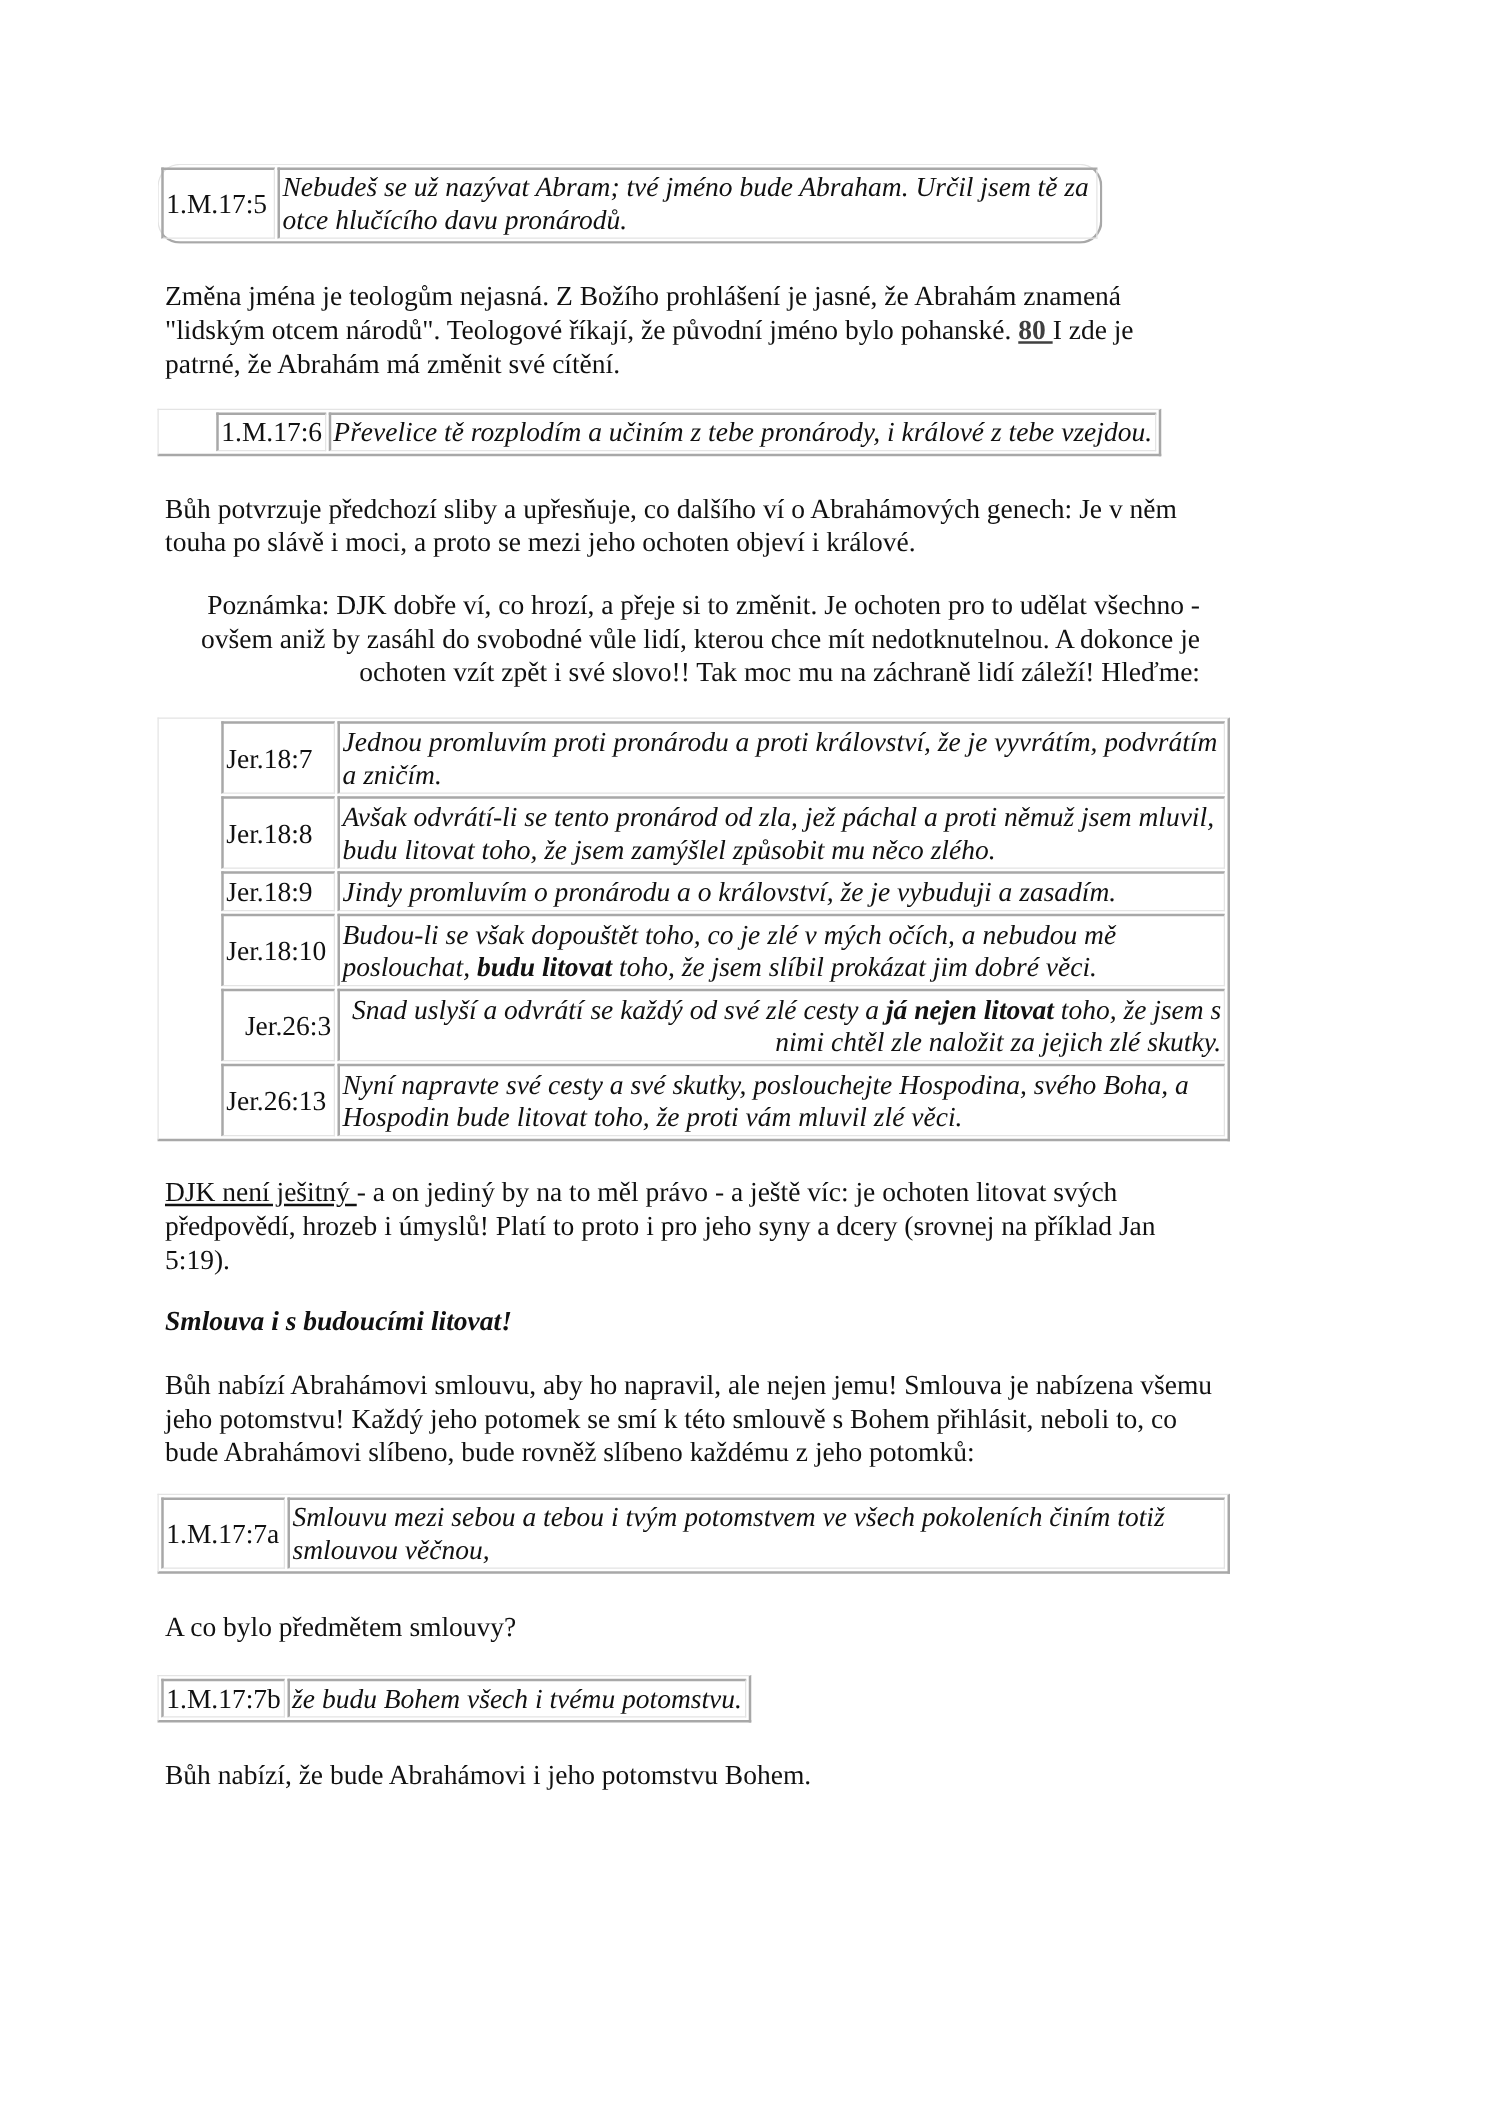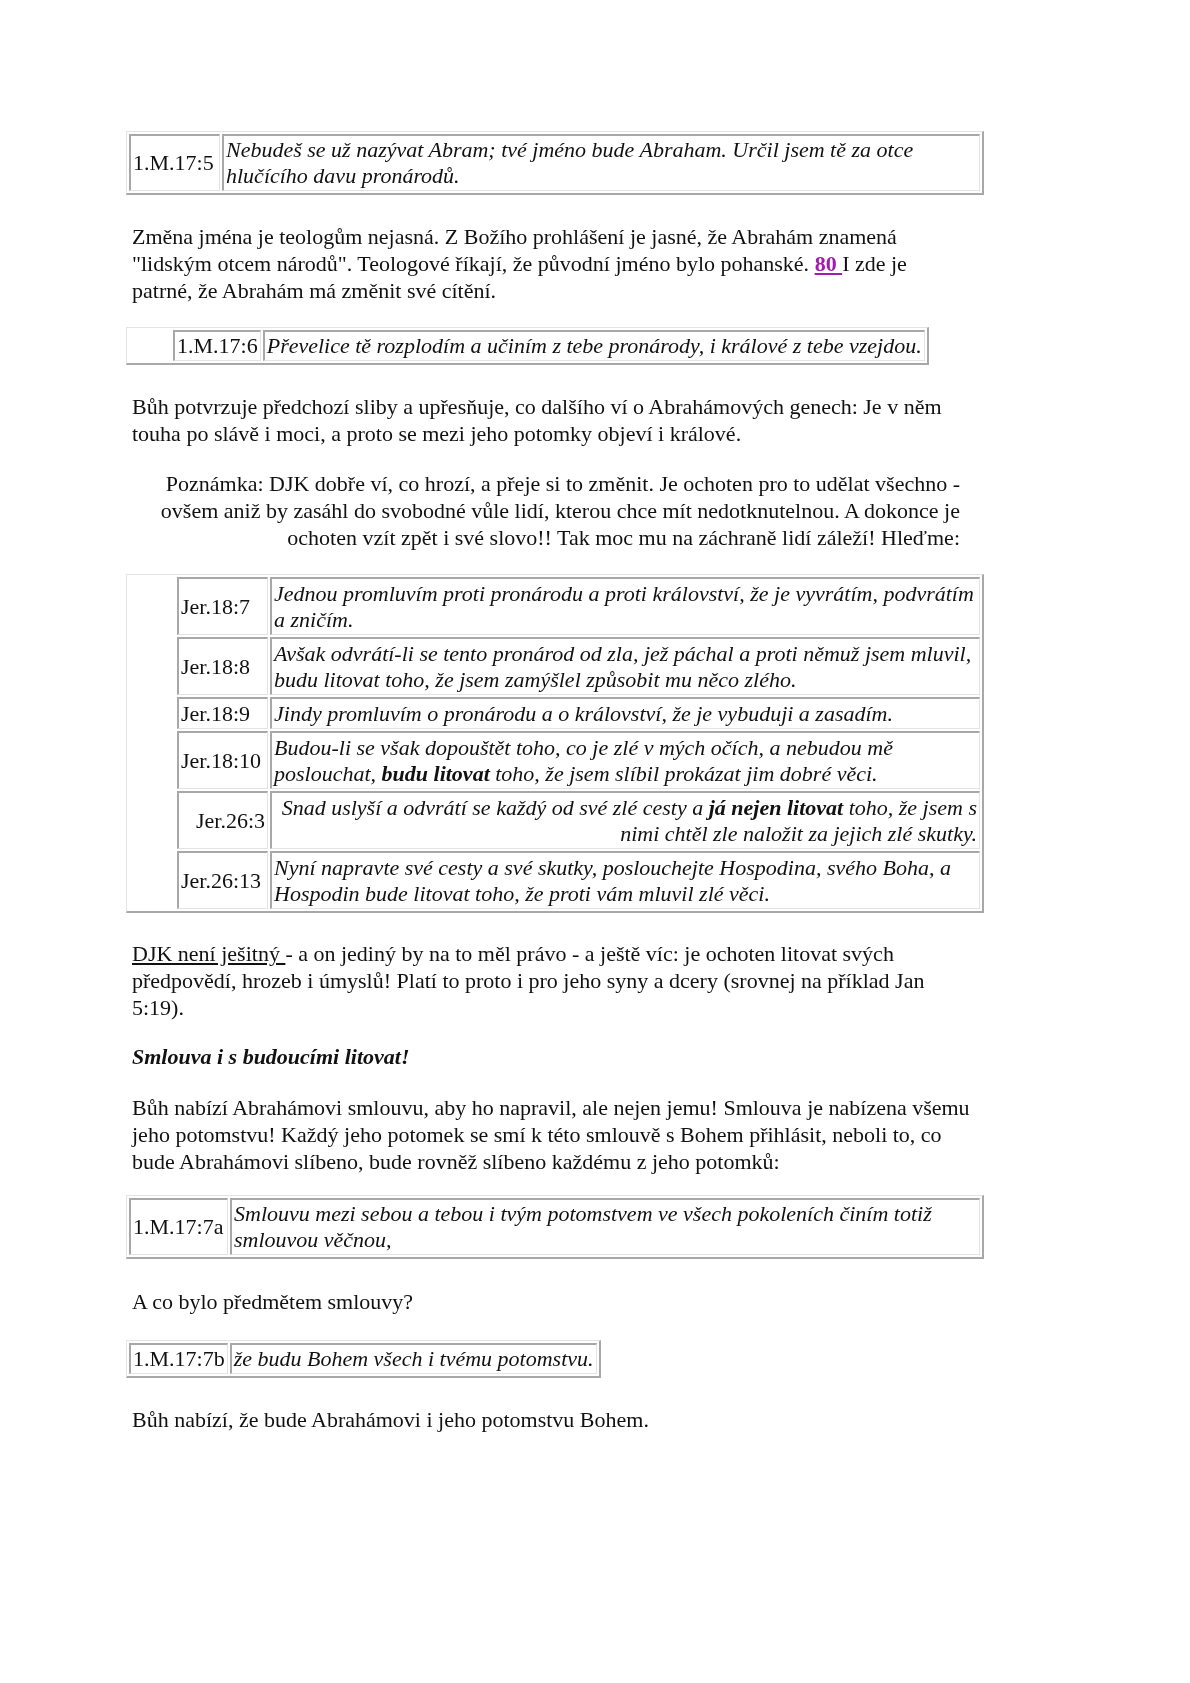--- a/index.html
+++ b/index.html
@@ -42,59 +42,59 @@
       vertical-align: middle;
     }
     td.ref {
       white-space: nowrap;
       font-style: normal;
     }
     td.txt {
       font-style: italic;
     }
     .link {
-      color: #a21caf;
+      color: #404040;
       font-weight: bold;
       text-decoration: underline;
       cursor: pointer;
     }
     .underlined {
       text-decoration: underline;
     }
     .heading {
       font-weight: bold;
       font-style: italic;
       margin: 0;
     }
     b { font-weight: bold; }
   </style>
 </head>
 <body>
 
-<table class="verse abs" style="left:126px; top:131px; width:858px; height:64px;">
+<table class="verse abs" style="left:126px; top:131px; width:756px; height:64px;border-radius:18px;">
   <tbody>
       <tr>
     <td class="ref" style="width:84px;">1.M.17:5</td>
     <td class="txt">Nebudeš se už nazývat Abram; tvé jméno bude Abraham. Určil jsem tě za otce hlučícího davu pronárodů.</td>
   </tr>
 </tbody>
   </table>
 
 <p class="para abs" style="left:132px; top:223px; width:830px;"><span>Změna jména je teologům nejasná. Z Božího prohlášení je jasné, že Abrahám znamená "lidským otcem národů". Teologové říkají, že původní jméno bylo pohanské. </span><span class="link">80 </span><span>I zde je patrné, že Abrahám má změnit své cítění.</span></p>
 
 <table class="verse abs" style="left:126px; top:327px; height:38px;padding-left:44px;">
   <tbody>
       <tr>
     <td class="ref">1.M.17:6</td>
     <td class="txt" style="white-space:nowrap;">Převelice tě rozplodím a učiním z tebe pronárody, i králové z tebe vzejdou.</td>
   </tr>
 </tbody>
   </table>
 
-<p class="para abs" style="left:132px; top:393px; width:840px;">Bůh potvrzuje předchozí sliby a upřesňuje, co dalšího ví o Abrahámových genech: Je v něm touha po slávě i moci, a proto se mezi jeho potomky objeví i králové.</p>
+<p class="para abs" style="left:132px; top:393px; width:840px;">Bůh potvrzuje předchozí sliby a upřesňuje, co dalšího ví o Abrahámových genech: Je v něm touha po slávě i moci, a proto se mezi jeho ochoten objeví i králové.</p>
 
 <p class="para abs" style="left:120px; top:470px; width:840px;text-align:right;">Poznámka: DJK dobře ví, co hrozí, a přeje si to změnit. Je ochoten pro to udělat všechno - ovšem aniž by zasáhl do svobodné vůle lidí, kterou chce mít nedotknutelnou. A dokonce je ochoten vzít zpět i své slovo!! Tak moc mu na záchraně lidí záleží! Hleďme:</p>
 
 <table class="verse abs" style="left:126px; top:574px; width:858px;padding-left:48px;">
   <tbody>
       <tr style="height:58px;">
     <td class="ref" style="width:84px;">Jer.18:7</td>
     <td class="txt"><span>Jednou promluvím proti pronárodu a proti království, že je vyvrátím, podvrátím a zničím.</span></td>
   </tr>
   <tr style="height:58px;">

